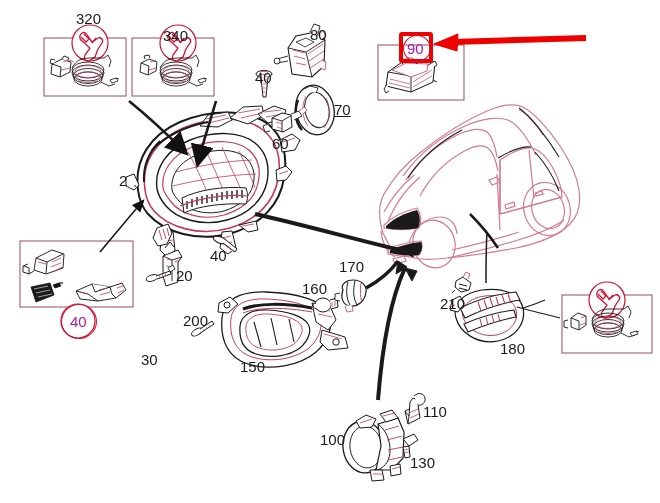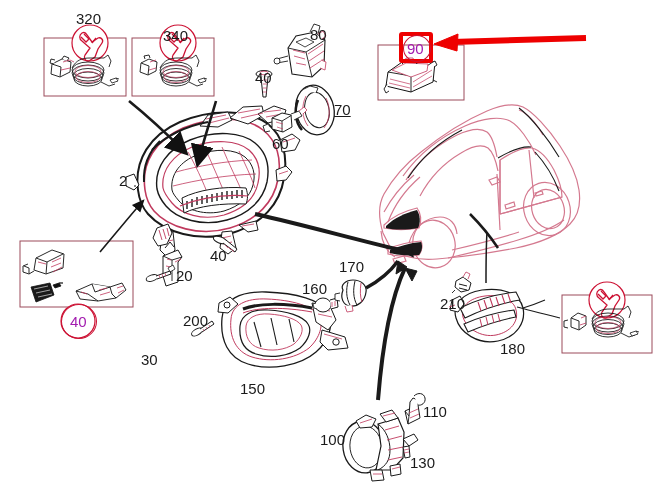--- a/index.html
+++ b/index.html
@@ -692,21 +692,21 @@
 
 <div class="lbl" style="left:282px;top:27px;margin-left:28px;">80</div>
 <div class="lbl" style="left:255px;top:70px;">40</div>
 <div class="lbl" style="left:334px;top:102px;text-decoration:underline;">70</div>
 <div class="lbl" style="left:272px;top:136px;">60</div>
 <div class="lbl" style="left:119px;top:173px;">2</div>
 <div class="lbl" style="left:210px;top:248px;">40</div>
 <div class="lbl" style="left:176px;top:268px;">20</div>
 <div class="lbl" style="left:141px;top:304px;margin-top:48px;">30</div>
 <div class="lbl" style="left:183px;top:313px;">200</div>
-<div class="lbl" style="left:240px;top:381px;">150</div>
+<div class="lbl" style="left:240px;top:359px;">150</div>
 <div class="lbl" style="left:302px;top:281px;">160</div>
 <div class="lbl" style="left:339px;top:259px;">170</div>
 <div class="lbl" style="left:440px;top:296px;">210</div>
 <div class="lbl" style="left:500px;top:341px;">180</div>
 <div class="lbl" style="left:320px;top:432px;">100</div>
 <div class="lbl" style="left:423px;top:404px;">110</div>
 <div class="lbl" style="left:410px;top:455px;">130</div>
 
 </div>
 

